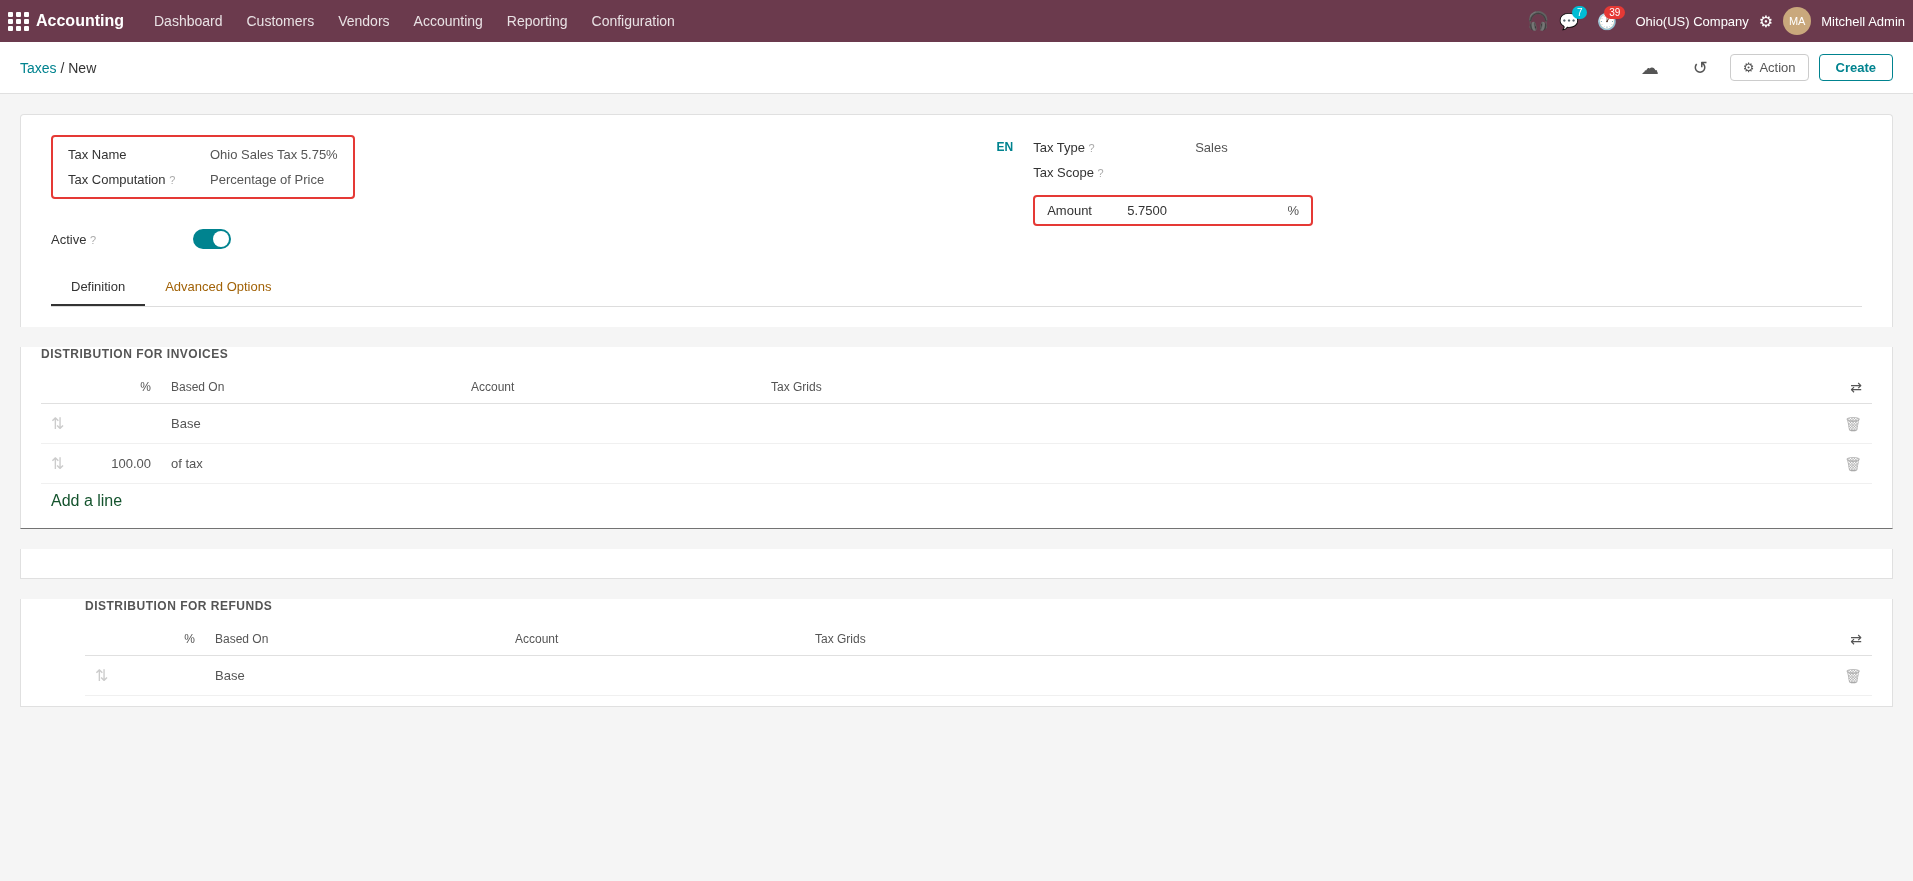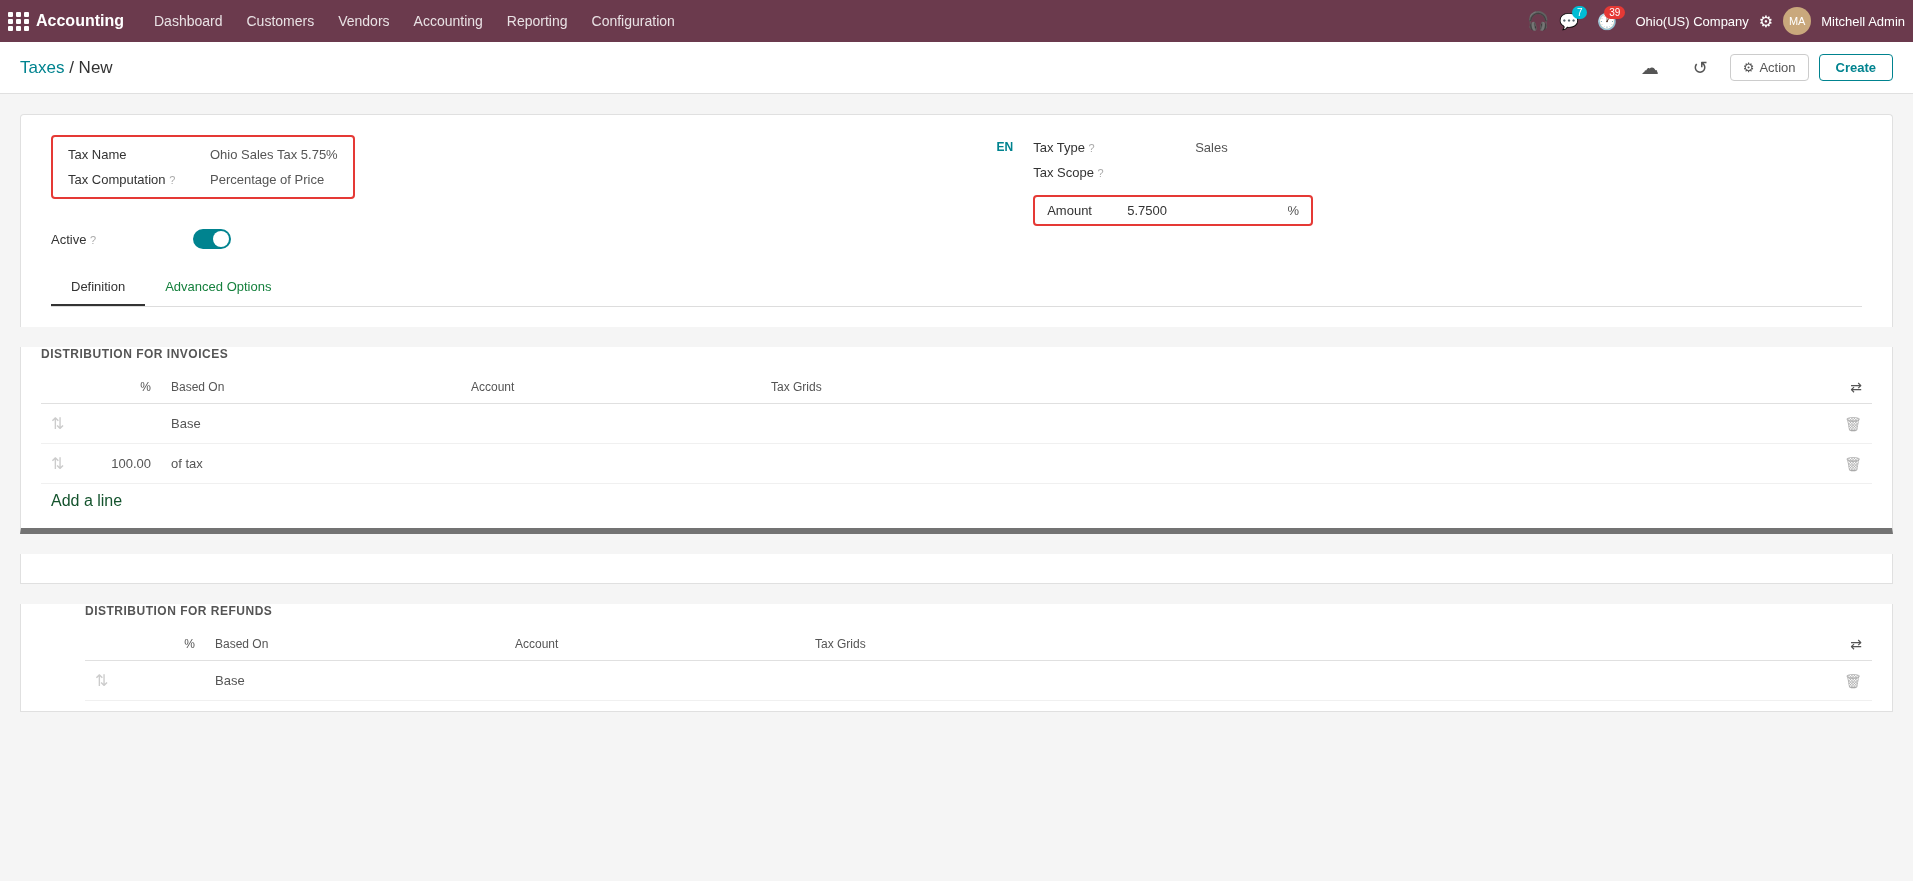--- a/index.html
+++ b/index.html
@@ -85,21 +85,21 @@
     .subheader {
       background: white;
       display: flex;
       align-items: center;
       padding: 0 20px;
       height: 52px;
       border-bottom: 1px solid #e0e0e0;
       justify-content: space-between;
     }
     .breadcrumb {
-      font-size: 17px;
+      font-size: 14px;
       color: #555;
     }
     .breadcrumb a { color: #00838f; text-decoration: none; }
     .breadcrumb span { color: #333; }
     .subheader-actions {
       display: flex;
       align-items: center;
       gap: 10px;
     }
     .subheader-actions button {
@@ -235,21 +235,21 @@
       cursor: pointer;
       font-size: 13px;
       border-bottom: 2px solid transparent;
       color: #555;
     }
     .tab.active {
       border-bottom: 2px solid #333;
       color: #333;
       font-weight: normal;
     }
-    .tab:not(.active) { color: #15803d; }
+    .tab:not(.active) { color: #a16207; }
 
     
     .section-title {
       font-size: 12px;
       font-weight: bold;
       color: #555;
       letter-spacing: 0.5px;
       margin: 20px 0 10px 0;
       text-transform: uppercase;
     }
@@ -431,21 +431,21 @@
     <div class="tabs">
       <div class="tab active">
         <span>Definition</span>
       </div>
       <div class="tab">
         <span>Advanced Options</span>
       </div>
     </div>
   </div>
 
-  <div class="table-section" style="border-radius:0; border-top:none; border-bottom:6px solid #737373;">
+  <div class="table-section" style="border-radius:0; border-top:none; border-bottom:1px solid #737373;">
     <div class="table-section-inner">
       <div class="section-title">DISTRIBUTION FOR INVOICES</div>
       <table class="data-table">
         <thead>
           <tr>
             <th style="width:40px;"></th>
             <th class="align-right" style="width:80px;">
               <span>%</span>
             </th>
             <th style="width:300px;">

